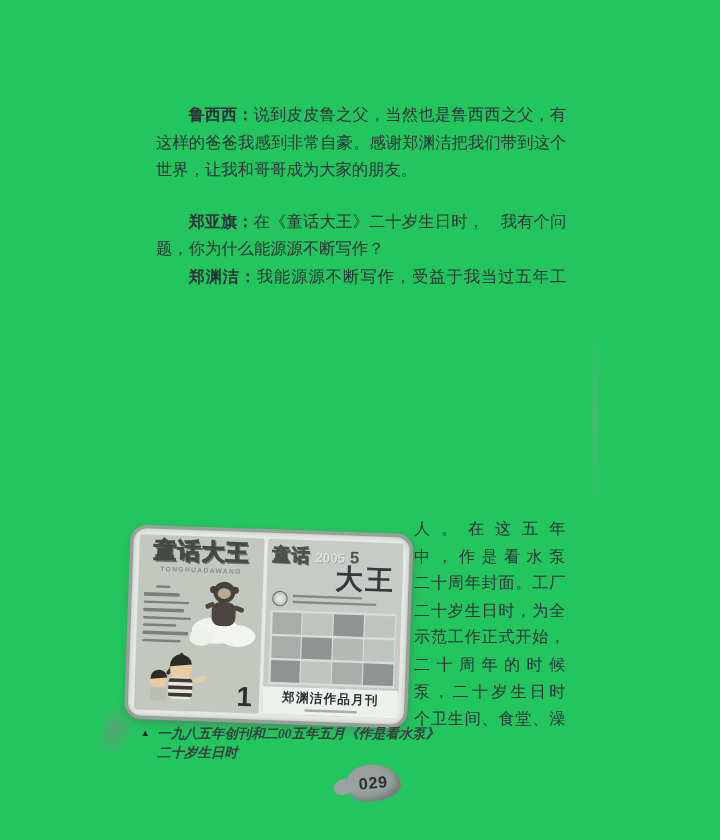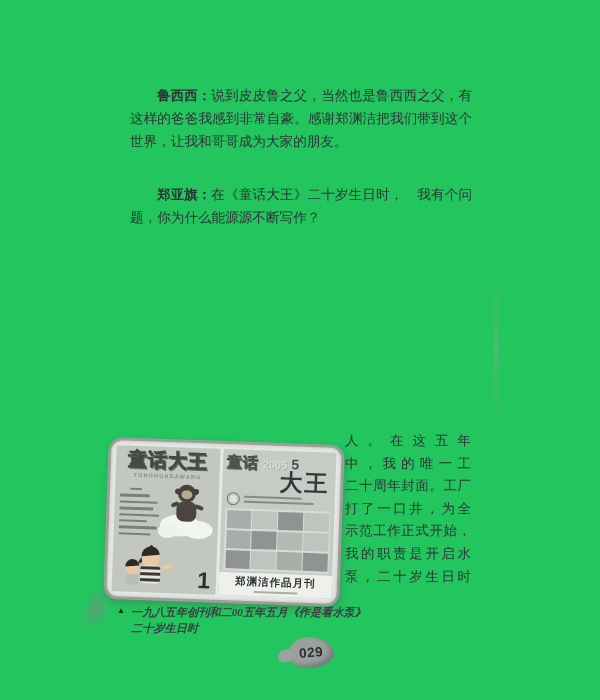--- a/index.html
+++ b/index.html
@@ -9,21 +9,21 @@
     font-family:"Liberation Serif","DejaVu Serif",serif;
     color:#2e3138;
   }
   
   .main-text{
     position:absolute; left:130px; top:84px; width:342px;
     font-size:13.6px; line-height:23px; text-align:justify;
   }
   .para{margin:0; text-indent:2em;}
   .para .speaker{font-weight:bold; font-family:"Liberation Sans","DejaVu Sans",sans-serif; font-size:13.4px;}
-  .dialog-gap{margin-top:30px;}
+  .dialog-gap{margin-top:20px;}
   .force-justify{text-align-last:justify;}
   
   .float-col{
     position:absolute; left:345px; top:430px; width:126px;
     font-size:13.4px; line-height:22.6px;
   }
   .float-line{text-align:justify; text-align-last:justify;}
   
   .figure{
     position:absolute; left:106px; top:441px; width:236px; height:162px;
@@ -140,30 +140,32 @@
   }
 </style>
 </head>
 <body>
 
 <div class="page">
 
   <div class="main-text">
     <p class="para"><span class="speaker">鲁西西：</span><span>说到皮皮鲁之父，当然也是鲁西西之父，有这样的爸爸我感到非常自豪。感谢郑渊洁把我们带到这个世界，让我和哥哥成为大家的朋友。</span></p>
     <p class="para dialog-gap"><span class="speaker">郑亚旗：</span><span>在《童话大王》二十岁生日时，　我有个问题，你为什么能源源不断写作？</span></p>
+    <p class="para force-justify"><span class="speaker">郑渊洁：</span><span>我能源源不断写作，受益于我当过五年工</span></p>
   </div>
 
   <div class="float-col">
     <div class="float-line">人。在这五年</div>
-    <div class="float-line">中，我的唯一工</div>
+    <div class="float-line">中，作是看水泵</div>
     <div class="float-line">二十周年封面。工厂</div>
-    <div class="float-line">打了一口井，为全</div>
+    <div class="float-line">二十岁生日时，为全</div>
     <div class="float-line">示范工作正式开始，</div>
-    <div class="float-line">我的职责是开启水</div>
+    <div class="float-line">二十周年的时候</div>
     <div class="float-line">泵，二十岁生日时</div>
+    <div class="float-line">个卫生间、食堂、澡</div>
   </div>
 
   <div class="figure">
 
     <div class="cover cover-left">
       <div class="cl-title">童话大王</div>
       <div class="cl-pinyin">TONGHUADAWANG</div>
       <div class="toc">
         <i></i>
           <i></i>

